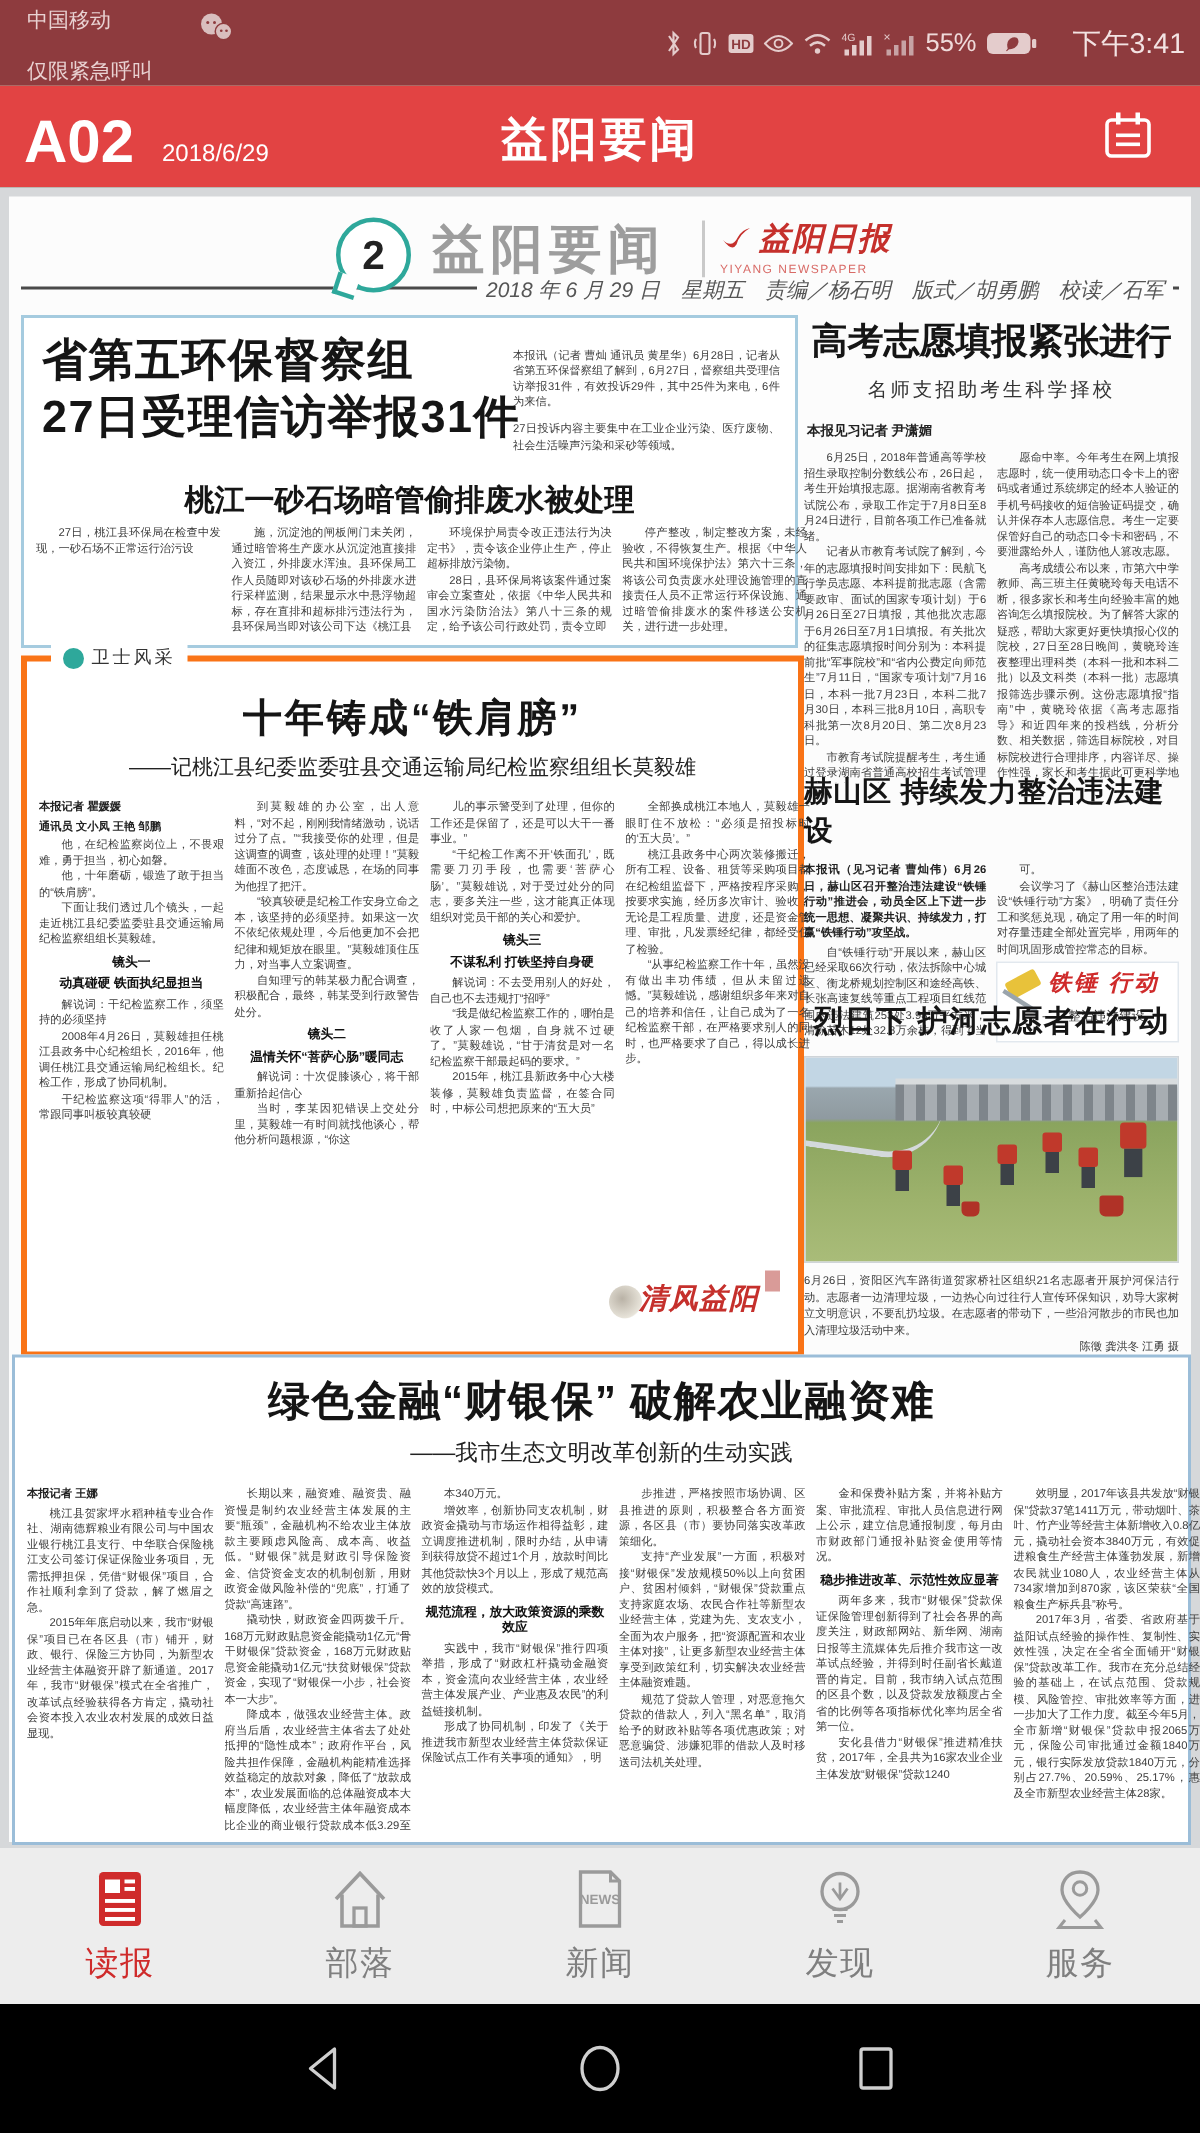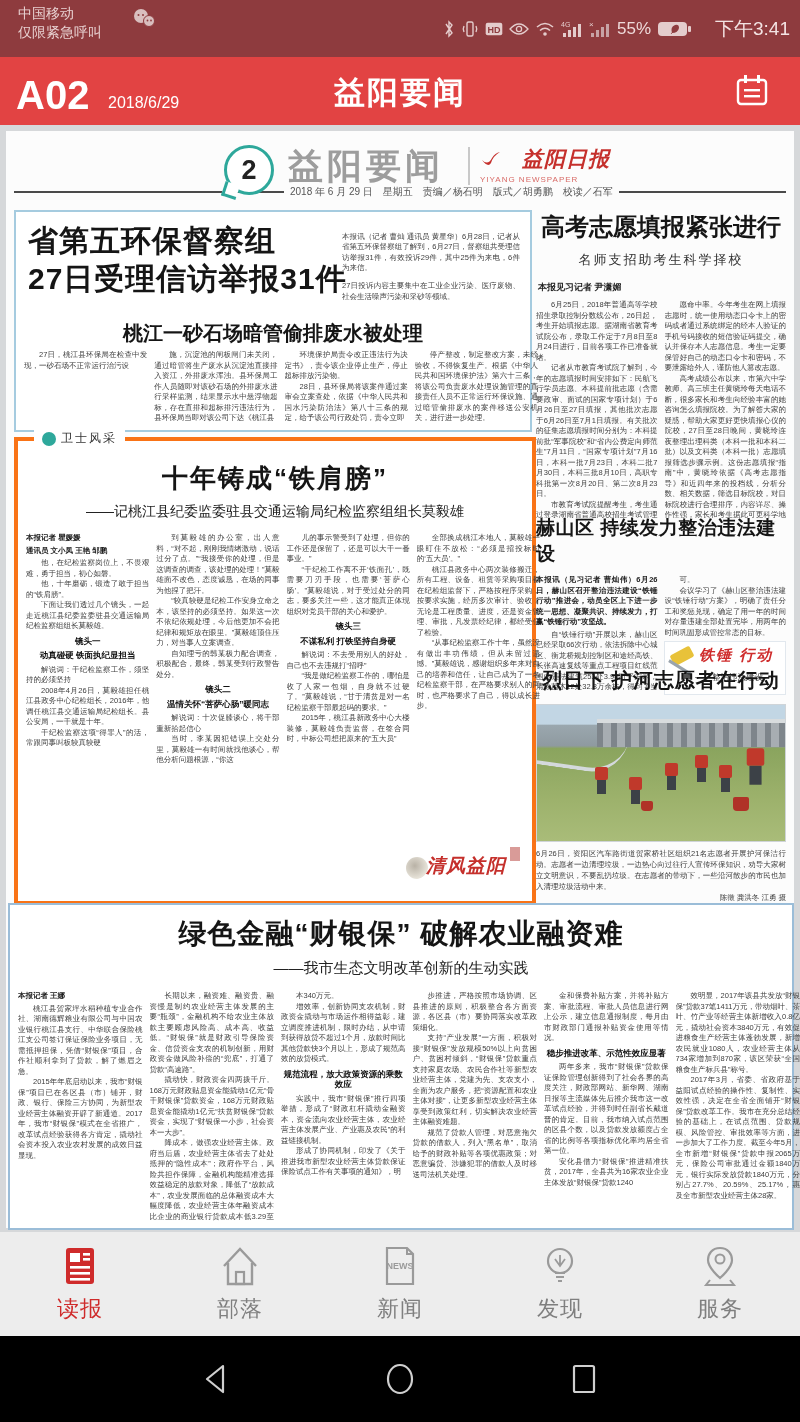--- a/index.html
+++ b/index.html
@@ -2,21 +2,21 @@
 <html><head>
 <meta charset="utf-8">
 <style>
   html,body{margin:0;padding:0;}
   body{font-family:"Liberation Sans","DejaVu Sans",sans-serif;background:#555;}
   .frame{position:relative;width:800px;height:1422px;margin:0 auto;overflow:hidden;background:#5eead4;}
 
   
   .status-bar{position:absolute;left:0;top:0;width:800px;height:57px;background:#8e3b3e;color:#e9d2d2;}
   .sb-left{position:absolute;left:18px;top:5px;font-size:14px;line-height:17px;}
-  .sb-left .l2{margin-top:2px;}
+  .sb-left .l2{margin-top:17px;}
   .wechat-ic{position:absolute;left:132px;top:8px;}
   .sb-right{position:absolute;right:10px;top:0;height:57px;display:flex;align-items:center;gap:6px;}
   .sb-right svg{display:block;}
   .sb-pct{font-size:17px;color:#efdada;}
   .sb-time{font-size:19px;color:#f3e3e3;margin-left:18px;}
 
   
   .app-header{position:absolute;left:0;top:57px;width:800px;height:68px;background:#e24343;color:#fff;}
   .hdr-page{position:absolute;left:16px;bottom:10px;font-size:40px;font-weight:bold;line-height:40px;}
   .hdr-date{position:absolute;left:108px;bottom:13px;font-size:16px;}
@@ -31,21 +31,21 @@
   .masthead{position:absolute;left:0;top:8px;width:788px;height:60px;}
   .mh-rule{position:absolute;left:8px;top:52px;width:772px;height:2px;background:#4a4a4a;}
   .mh-circle{position:absolute;left:218px;top:6px;width:44px;height:44px;border:3px solid #2ea89b;border-radius:50%;background:#fff;color:#222;
     font-size:27px;font-weight:bold;text-align:center;line-height:44px;}
   .mh-circle:after{content:"";position:absolute;left:-4px;bottom:-6px;width:12px;height:12px;background:#fff;border-left:3px solid #2ea89b;border-bottom:3px solid #2ea89b;transform:rotate(18deg);}
   .mh-title{position:absolute;left:282px;top:4px;font-size:35px;font-weight:bold;color:#9d9d9d;letter-spacing:4px;}
   .mh-sep{position:absolute;left:462px;top:8px;width:2px;height:38px;background:#c9c9c9;}
   .mh-logo{position:absolute;left:474px;top:6px;color:#c5302c;}
   .mh-logo .cn{font-size:21px;font-weight:bold;font-style:italic;letter-spacing:1px;}
   .mh-logo .en{font-size:8px;letter-spacing:1px;color:#d86a66;margin-top:2px;}
-  .mh-info{position:absolute;left:278px;top:46px;background:#fcfcfc;padding:0 6px;font-size:10px;color:#555;white-space:nowrap;}
+  .mh-info{position:absolute;left:312px;top:46px;background:#fcfcfc;padding:0 6px;font-size:14px;color:#555;white-space:nowrap;font-style:italic;}
 
   
   .headline{font-weight:bold;color:#151515;}
   .col-row{display:flex;gap:7px;padding:0 8px;}
   .col{flex:1;overflow:hidden;font-size:7.5px;line-height:10.5px;color:#3d3d3d;text-align:justify;}
   .col p{margin:0;text-indent:2em;}
   .col .col-byline{font-weight:bold;text-indent:0;margin:0 0 2px 0;color:#222;}
   .col .col-subhead{font-weight:bold;text-align:center;font-size:8.5px;margin:4px 0;color:#111;}
 
   
@@ -207,21 +207,21 @@
 
   <div class="content">
     <div class="paper">
 
       <div class="masthead">
         <div class="mh-rule"></div>
         <div class="mh-circle">2</div>
         <div class="mh-title">益阳要闻</div>
         <div class="mh-sep"></div>
         <div class="mh-logo">
-          <div style="display:flex;align-items:center;gap:20px;">
+          <div style="display:flex;align-items:center;gap:4px;">
             <svg width="22" height="18" viewBox="0 0 22 18">
                 <path d="M2 10 Q8 16 12 8 Q15 3 20 2 Q13 6 11 13 Q8 18 2 10 Z" fill="#c5302c"></path>
               </svg>
             <span class="cn">益阳日报</span>
           </div>
           <div class="en">YIYANG NEWSPAPER</div>
         </div>
         <div class="mh-info">2018 年 6 月 29 日　星期五　责编／杨石明　版式／胡勇鹏　校读／石军</div>
       </div>
 
@@ -279,21 +279,21 @@
         <div class="ws-cols col-row" id="ws-cols">
             <div class="col">
               <p class="col-byline">本报记者 瞿媛媛</p>
               <p class="col-byline">通讯员 文小凤 王艳 邹鹏</p>
               <p>他，在纪检监察岗位上，不畏艰难，勇于担当，初心如磐。</p>
               <p>他，十年磨砺，锻造了敢于担当的“铁肩膀”。</p>
               <p>下面让我们透过几个镜头，一起走近桃江县纪委监委驻县交通运输局纪检监察组组长莫毅雄。</p>
               <div class="col-subhead">镜头一</div>
               <div class="col-subhead">动真碰硬 铁面执纪显担当</div>
               <p>解说词：干纪检监察工作，须坚持的必须坚持</p>
-              <p>2008年4月26日，莫毅雄担任桃江县政务中心纪检组长，2016年，他调任桃江县交通运输局纪检组长。县公安局，一干就是十年。</p>
+              <p>2008年4月26日，莫毅雄担任桃江县政务中心纪检组长，2016年，他调任桃江县交通运输局纪检组长。纪检工作，形成了协同机制。</p>
               <p>干纪检监察这项“得罪人”的活，常跟同事叫板较真较硬</p>
             </div>
             <div class="col">
               <p>到莫毅雄的办公室，出人意料，“对不起，刚刚我情绪激动，说话过分了点。”“我接受你的处理，但是这调查的调查，该处理的处理！”莫毅雄面不改色，态度诚恳，在场的同事为他捏了把汗。</p>
               <p>“较真较硬是纪检工作安身立命之本，该坚持的必须坚持。如果这一次不依纪依规处理，今后他更加不会把纪律和规矩放在眼里。”莫毅雄顶住压力，对当事人立案调查。</p>
               <p>自知理亏的韩某极力配合调查，积极配合，最终，韩某受到行政警告处分。</p>
               <div class="col-subhead">镜头二</div>
               <div class="col-subhead">温情关怀“菩萨心肠”暖同志</div>
               <p>解说词：十次促膝谈心，将干部重新拾起信心</p>
               <p>当时，李某因犯错误上交处分里，莫毅雄一有时间就找他谈心，帮他分析问题根源，“你这</p>

